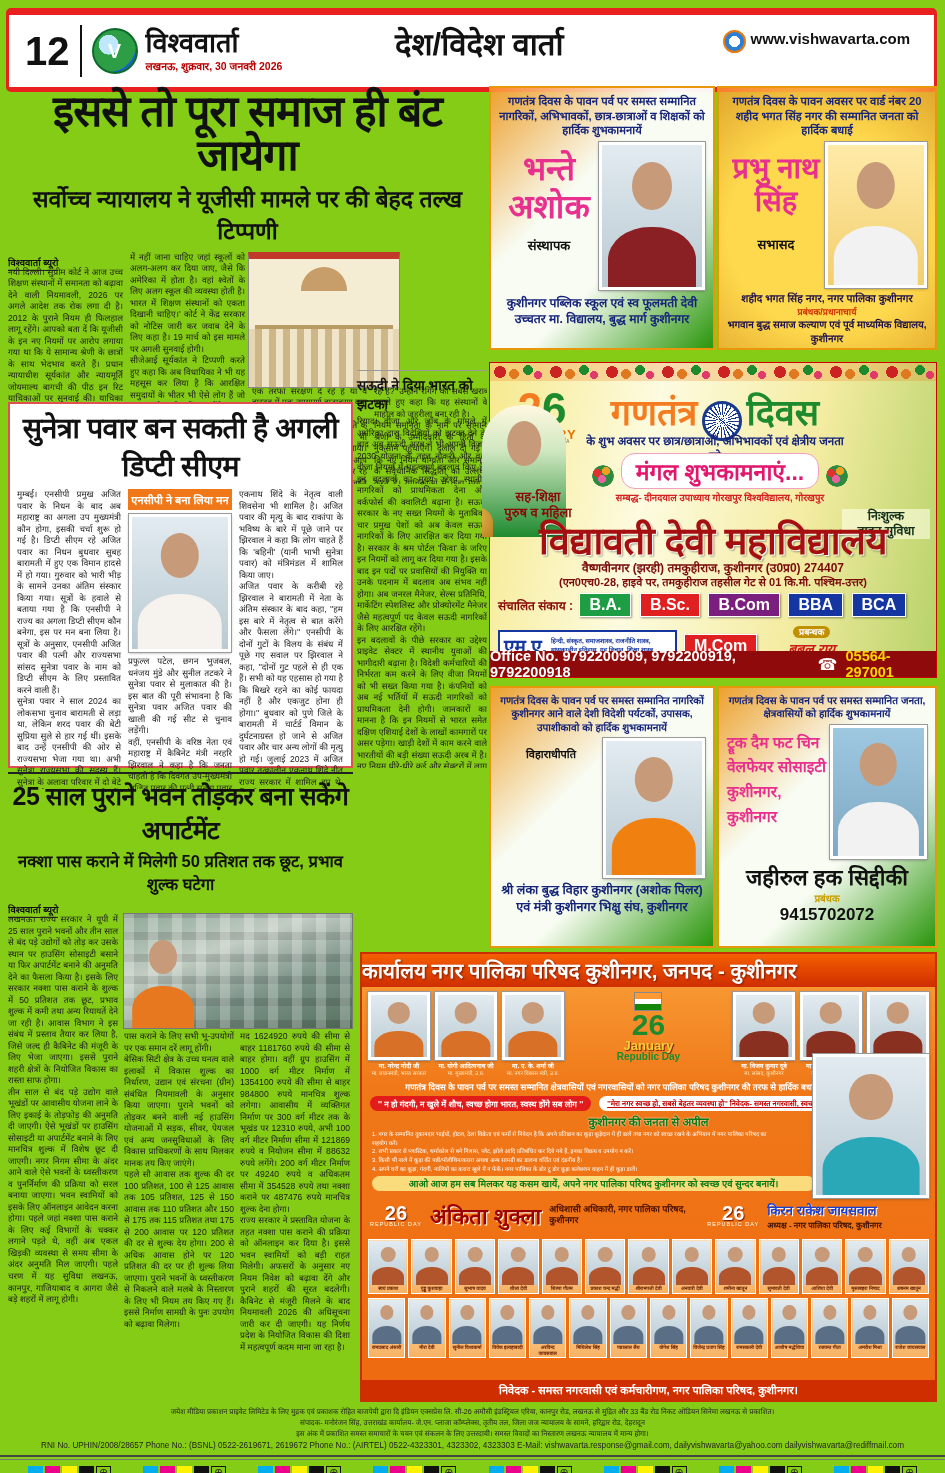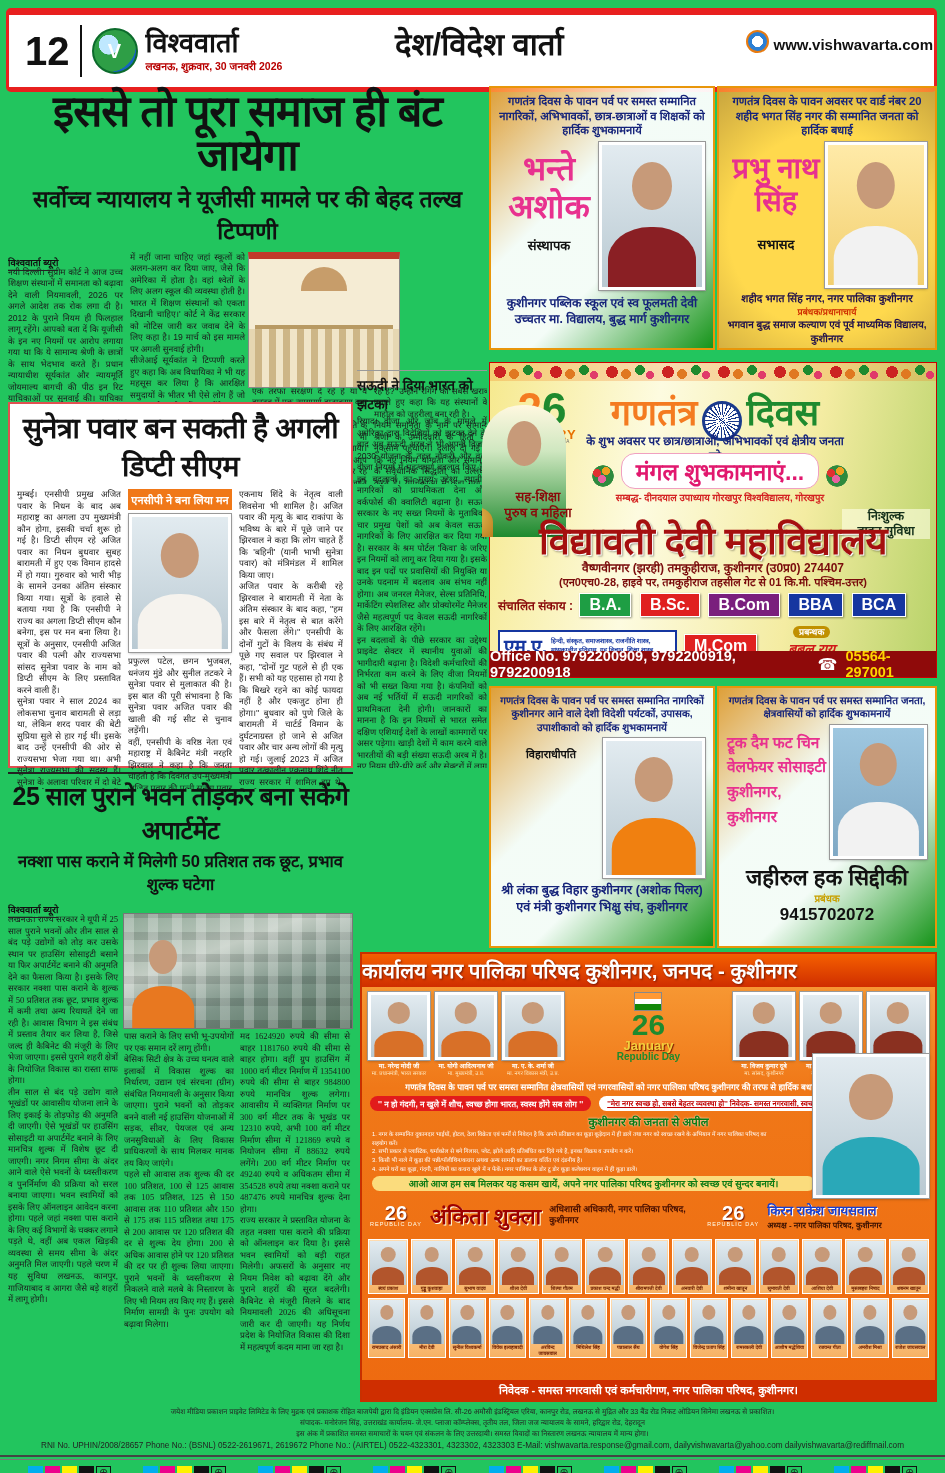--- a/index.html
+++ b/index.html
@@ -1,30 +1,30 @@
 <!DOCTYPE html>
 <html><head>
 <meta charset="utf-8">
 <style>
   html,body{margin:0;padding:0;background:#e9e9e9;}
-  #page{position:relative;width:945px;height:1473px;background:#22c55e;margin:0 auto;overflow:hidden;
+  #page{position:relative;width:945px;height:1473px;background:#84cc16;margin:0 auto;overflow:hidden;
         font-family:"Liberation Sans","DejaVu Sans",sans-serif;color:#111;}
   .abs{position:absolute;}
   
   .hdr{left:6px;top:8px;width:925px;height:72px;border:3px solid #e8201f;border-top:7px solid #e8201f;
        border-bottom:5px solid #e8201f;border-radius:5px;display:flex;align-items:center;background:#fff;}
   .pageno{font-size:40px;font-weight:bold;margin:0 10px 0 16px;line-height:1;}
   .hdr-div{width:2px;height:52px;background:#111;margin-right:10px;}
   .logo-globe{width:42px;height:42px;border-radius:50%;margin-right:8px;flex:0 0 auto;
        background:radial-gradient(circle at 35% 35%,#bfe8ff 0 25%,#2e9e46 26% 70%,#1565c0 71% 100%);
        display:flex;align-items:center;justify-content:center;color:#fff;font-weight:bold;font-size:20px;border:2px solid #0c6b2c;}
   .masthead{font-size:27px;font-weight:bold;color:#111;line-height:1.05;}
   .dateline{font-size:10.5px;font-weight:bold;color:#b80000;margin-top:2px;}
   .section-title{left:395px;top:22px;font-size:31px;font-weight:bold;}
-  .website{right:12px;top:30px;display:flex;align-items:flex-end;font-size:15px;font-weight:bold;}
+  .website{right:35px;top:30px;display:flex;align-items:flex-start;font-size:15px;font-weight:bold;}
   .e-icon{width:19px;height:19px;border-radius:50%;margin-right:4px;border:2px solid #e87b10;
        background:radial-gradient(circle at 50% 50%,#fff 0 40%,#2b7fd4 41% 100%);}
   
   .coltxt{font-size:8.6px;line-height:1.34;text-align:justify;white-space:pre-line;color:#1a1a1a;}
   .byline{font-size:9.5px;font-weight:bold;border-bottom:1px solid #222;display:inline-block;padding-bottom:1px;}
   .person{position:relative;overflow:hidden;background:linear-gradient(#e2ebf0,#b9c9d2);}
   .person::before{content:"";position:absolute;top:12%;left:50%;transform:translateX(-50%);
        width:40%;height:34%;border-radius:50%;background:#c79a79;}
   .person::after{content:"";position:absolute;bottom:-6%;left:50%;transform:translateX(-50%);
        width:88%;height:48%;border-radius:48% 48% 0 0;background:var(--robe,#6f7d8a);}
@@ -92,21 +92,21 @@
   .addr{color:#7a0c0c;font-weight:bold;text-align:center;}
   .badge{display:inline-block;color:#fff;font-weight:bold;padding:2px 9px;margin:0 2px;border:1px solid #fff;box-shadow:1px 1px 2px rgba(0,0,0,.4);}
   .ma-box{display:inline-flex;align-items:center;background:#fff;border:2px solid #1536a0;padding:1px 4px;}
   .office-bar{position:absolute;left:0;bottom:0;width:100%;height:26px;background:#8f0a0a;color:#fff;
       font-weight:bold;display:flex;align-items:center;justify-content:center;gap:8px;}
   
   .bhawan{left:8px;top:772px;width:345px;height:632px;border-top:2px solid #222;padding-top:4px;box-sizing:border-box;}
   .bh-h1{font-size:25px;font-weight:bold;text-align:center;letter-spacing:-.5px;}
   .bh-h2{font-size:16.5px;font-weight:bold;text-align:center;margin-top:3px;}
   .bh-body{position:relative;margin-top:4px;height:552px;display:flex;gap:6px;overflow:hidden;}
-  .bh-col{width:110px;flex:0 0 auto;font-family:Liberation Serif, serif;}
+  .bh-col{width:110px;flex:0 0 auto;}
   .city-photo{position:absolute;right:0;top:14px;width:228px;height:114px;border:1px solid #777;
       background:linear-gradient(160deg,#8fa897 0%,#c2ccc3 35%,#7d9488 65%,#56715f 100%);overflow:hidden;}
   .city-photo::after{content:"";position:absolute;inset:0;
       background:repeating-linear-gradient(90deg,rgba(255,255,255,.25) 0 10px,transparent 10px 24px),
                  repeating-linear-gradient(0deg,rgba(0,0,0,.12) 0 8px,transparent 8px 22px);}
   .yogi{position:absolute;left:4px;bottom:0;width:70px;height:100px;--robe:#e87820;z-index:2;background:transparent;}
   
   .muni{left:360px;top:952px;width:577px;height:450px;border:2px solid #c83000;box-sizing:border-box;
       background:linear-gradient(180deg,#f9a13b 0%,#f07818 30%,#ee6a10 100%);overflow:hidden;}
   .muni-title{height:33px;background:linear-gradient(#f55f00,#cf2e00);color:#fff;font-size:20.5px;

